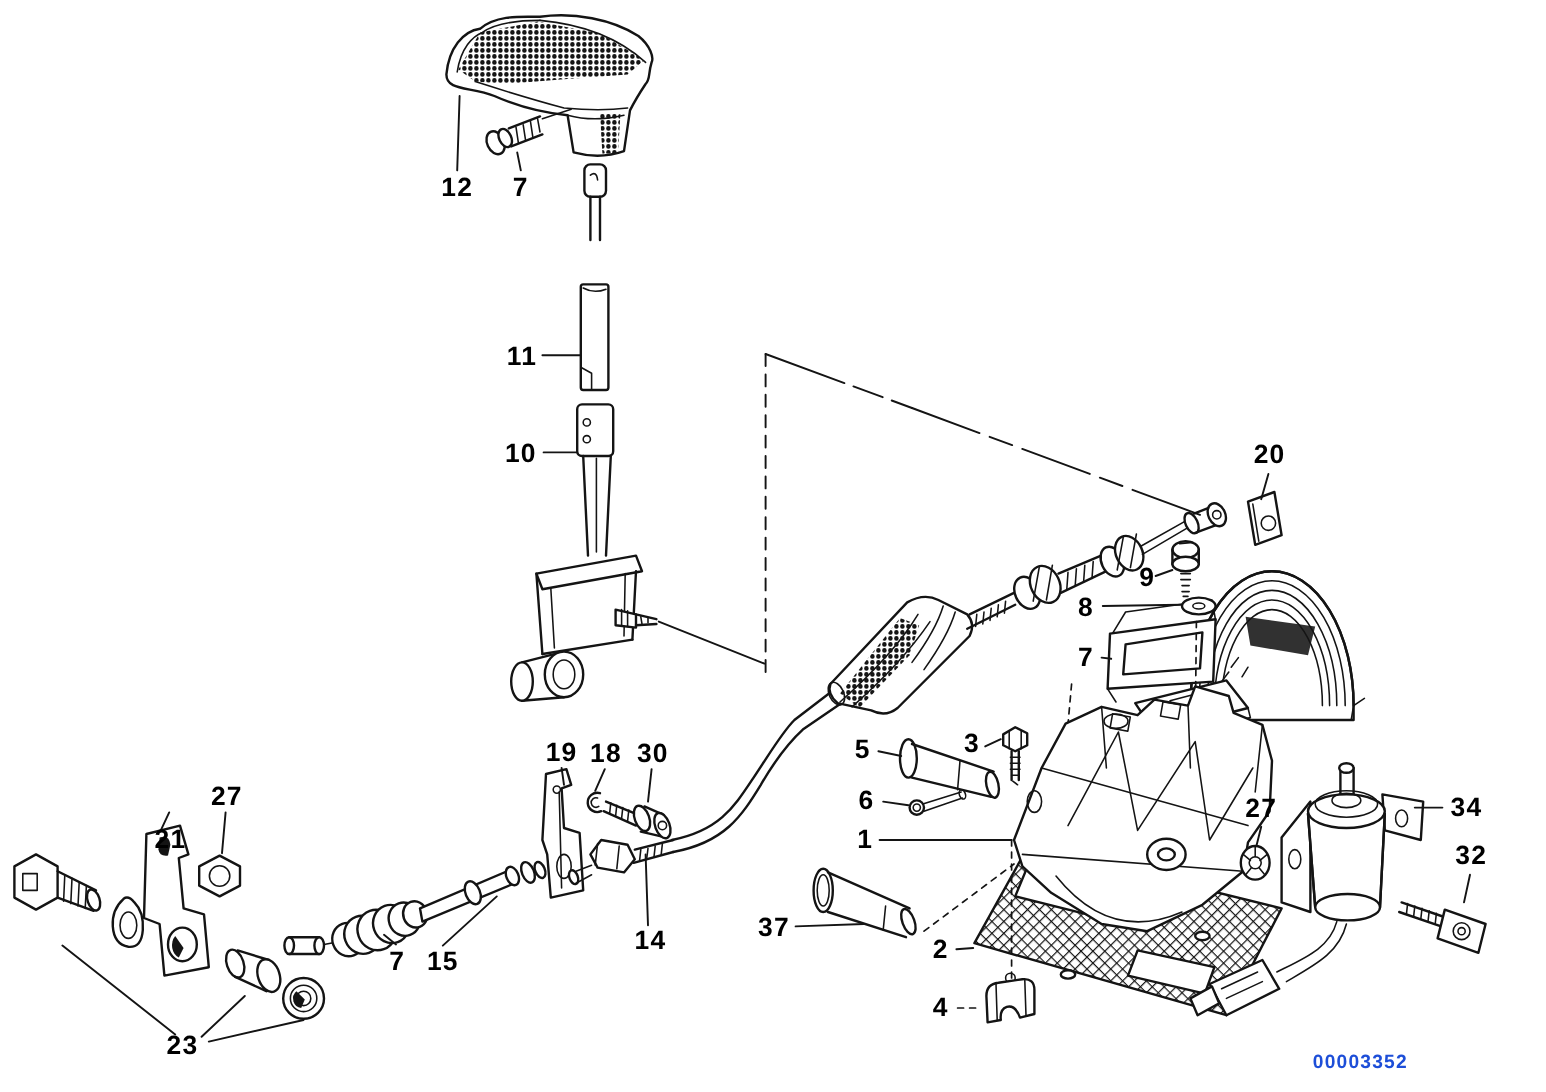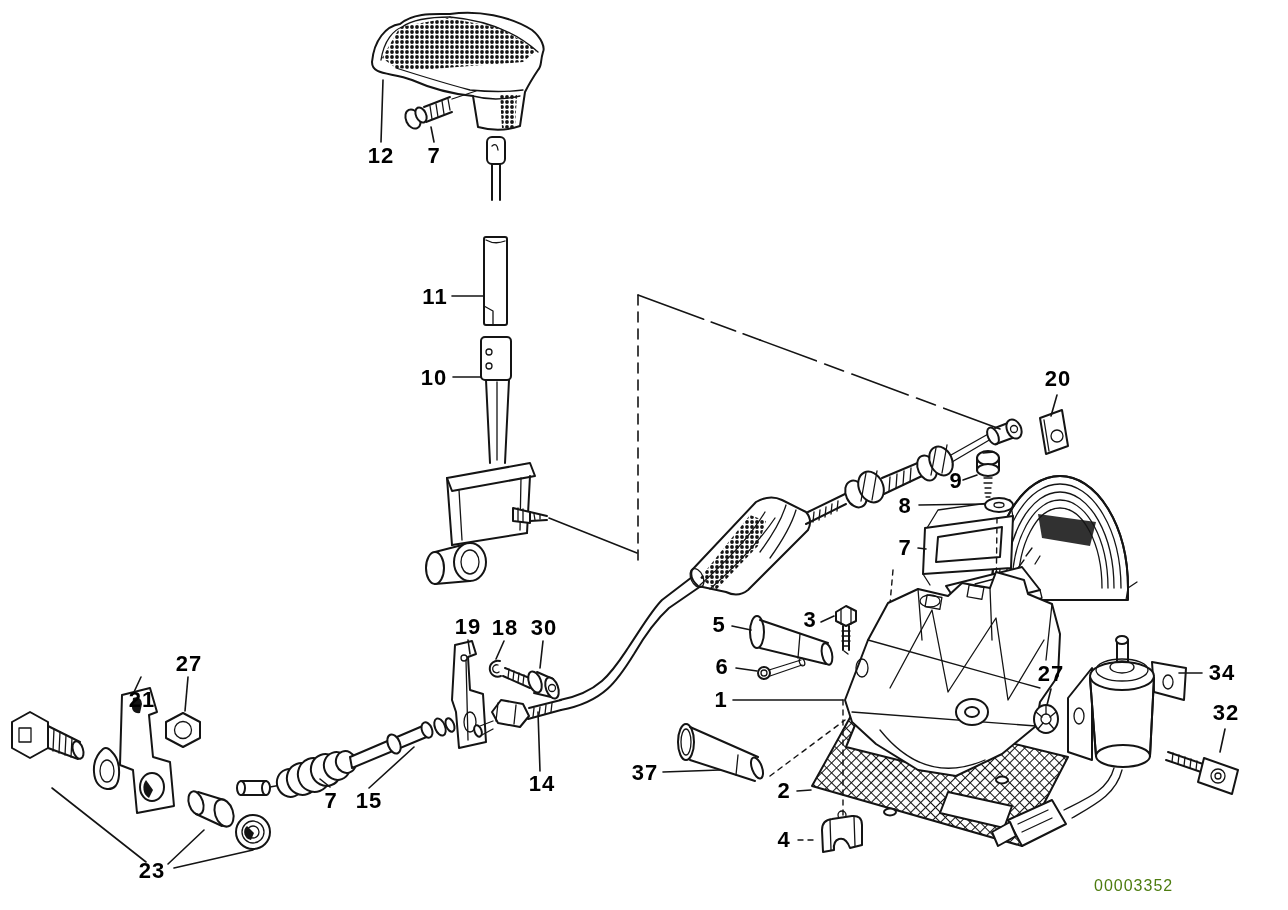--- a/index.html
+++ b/index.html
@@ -10,21 +10,21 @@
   svg .thin{stroke-width:1.3;}
   svg .lead{stroke-width:1.6;}
   svg .wfill{fill:#ffffff;}
   svg .dark{fill:#141414;stroke:none;}
   svg .hatchfill{fill:url(#hatch);}
   svg .stip{fill:url(#stipple);stroke:none;}
   svg .dash{stroke-dasharray:10 7;stroke-width:1.6;}
   svg .dashfine{stroke-dasharray:5 5;stroke-width:1.4;}
   .co{position:absolute;transform:translate(-50%,-50%);font-weight:700;font-size:22px;
       color:#000;letter-spacing:1px;white-space:nowrap;}
-  .docnum{position:absolute;font-size:16px;color:#4d7c0f;letter-spacing:1px;font-weight:400;}
+  .docnum{position:absolute;font-size:16px;color:#1d4ed8;letter-spacing:1px;font-weight:700;}
 </style>
 </head>
 <body>
 
 <div id="stage">
 
 <svg id="art" width="1288" height="910" viewBox="0 0 1288 910">
   <defs>
     <pattern id="hatch" width="7" height="7" patternUnits="userSpaceOnUse" patternTransform="rotate(45)">
       <path d="M0 0 L0 7" stroke="#222" stroke-width="1"></path>

